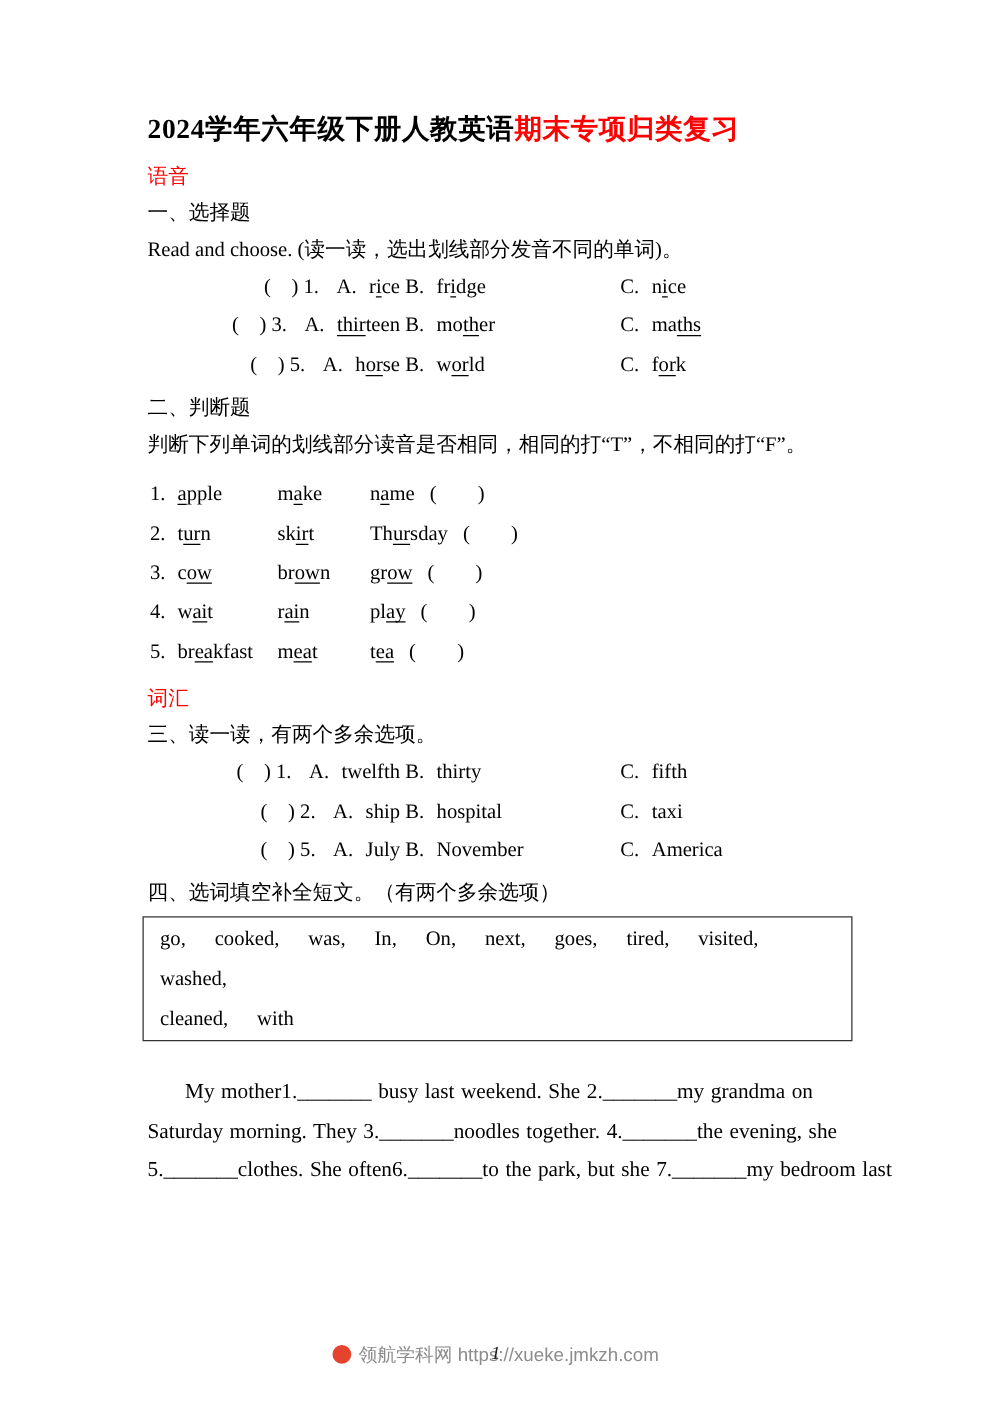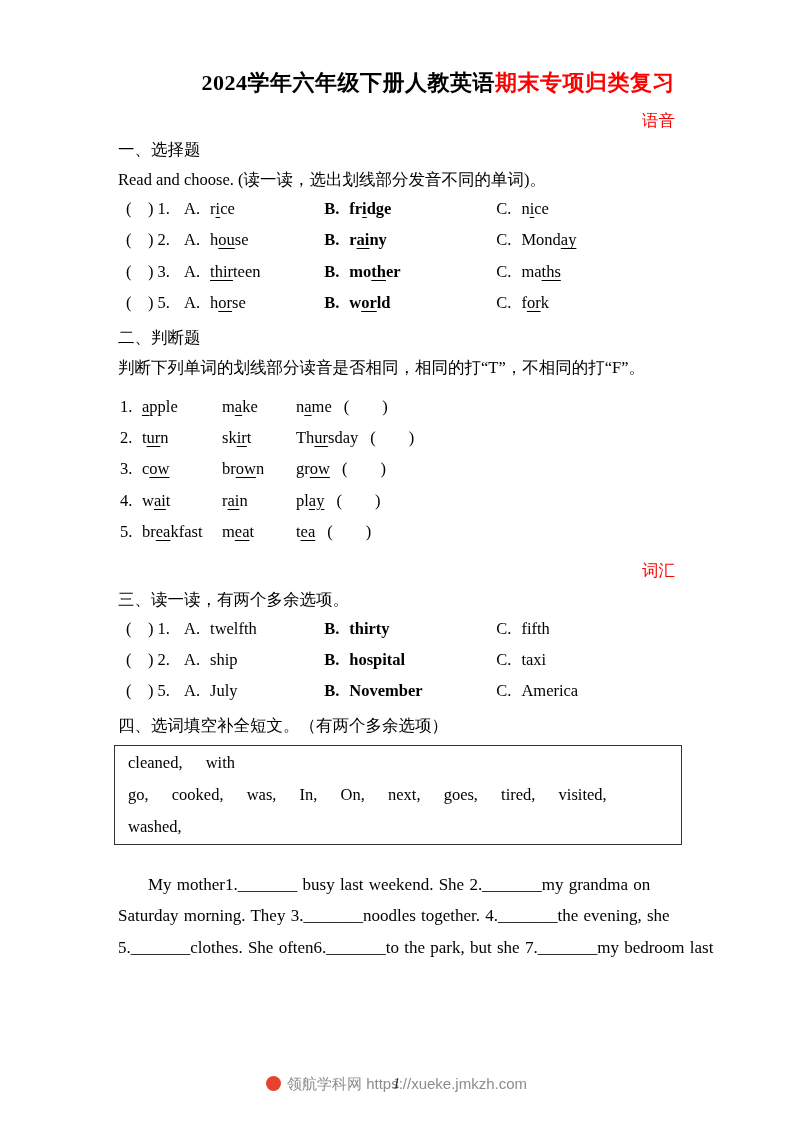--- a/index.html
+++ b/index.html
@@ -2,30 +2,30 @@
 <html><head>
 <meta charset="utf-8">
 <style>
   html,body{margin:0;padding:0;}
   body{
     width:793px;height:1122px;background:#ffffff;position:relative;overflow:hidden;
     font-family:"Liberation Serif","DejaVu Serif",serif;
     font-size:16.5px;color:#000;
   }
   .content{padding:0 118px;}
-  .title{padding-top:68px;text-align:right;font-size:22px;font-weight:bold;line-height:30px;letter-spacing:.5px;}
+  .title{padding-top:88px;text-align:left;font-size:22px;font-weight:bold;line-height:30px;letter-spacing:.5px;}
   .red{color:#fe0000;}
-  .center-red{margin-top:12px;text-align:right;color:#fe0000;line-height:21px;}
+  .center-red{margin-top:12px;text-align:left;color:#fe0000;line-height:21px;}
   .sec-title{margin-top:8px;line-height:22px;}
   .instr{margin-top:8px;line-height:22px;}
   .mc{margin-top:2px;}
   .row{height:31.4px;line-height:31.4px;white-space:nowrap;}
   .mc .row{padding-left:8px;}
-  .c1{display:inline-block;width:194px;vertical-align:top;}
-  .c2{display:inline-block;width:168px;vertical-align:top;font-weight:bold;}
+  .c1{display:inline-block;width:194px;vertical-align:top;text-align:right;}
+  .c2{display:inline-block;width:168px;vertical-align:top;}
   .c3{display:inline-block;vertical-align:top;}
   .num{margin-right:14px;}
   .opt-label{margin-right:10px;}
   .wd i{font-style:normal;}
   .u{text-decoration:underline;text-underline-offset:2.5px;}
   .tf{margin-top:12px;}
   .tf .row{padding-left:2px;}
   .tnum{display:inline-block;width:22px;}
   .tw1{display:inline-block;width:80px;}
   .tw2{display:inline-block;width:74px;}
@@ -50,25 +50,20 @@
   <div class="center-red">语音</div>
 
   <div class="sec-title">一、选择题</div>
   <div class="instr">Read and choose. (读一读，选出划线部分发音不同的单词)。</div>
 
   <div class="mc">
     <div class="row">
       <span class="c1"><span class="num">(　) 1.</span><span class="opt-label">A.</span><span class="wd"><i>r</i><i class="u">i</i><i>ce</i></span></span>
       <span class="c2"><span class="opt-label">B.</span><span class="wd"><i>fr</i><i class="u">i</i><i>dge</i></span></span>
       <span class="c3"><span class="opt-label">C.</span><span class="wd"><i>n</i><i class="u">i</i><i>ce</i></span></span>
-    </div>
-    <div class="row">
-      <span class="c1"><span class="num">(　) 2.</span><span class="opt-label">A.</span><span class="wd"><i>h</i><i class="u">ou</i><i>se</i></span></span>
-      <span class="c2"><span class="opt-label">B.</span><span class="wd"><i>r</i><i class="u">ai</i><i>ny</i></span></span>
-      <span class="c3"><span class="opt-label">C.</span><span class="wd"><i>Mond</i><i class="u">ay</i><i></i></span></span>
     </div>
     <div class="row">
       <span class="c1"><span class="num">(　) 3.</span><span class="opt-label">A.</span><span class="wd"><i></i><i class="u">thir</i><i>teen</i></span></span>
       <span class="c2"><span class="opt-label">B.</span><span class="wd"><i>mo</i><i class="u">th</i><i>er</i></span></span>
       <span class="c3"><span class="opt-label">C.</span><span class="wd"><i>ma</i><i class="u">ths</i><i></i></span></span>
     </div>
     <div class="row">
       <span class="c1"><span class="num">(　) 5.</span><span class="opt-label">A.</span><span class="wd"><i>h</i><i class="u">or</i><i>se</i></span></span>
       <span class="c2"><span class="opt-label">B.</span><span class="wd"><i>w</i><i class="u">or</i><i>ld</i></span></span>
       <span class="c3"><span class="opt-label">C.</span><span class="wd"><i>f</i><i class="u">or</i><i>k</i></span></span>
@@ -114,22 +109,22 @@
     <div class="row">
       <span class="c1"><span class="num">(　) 5.</span><span class="opt-label">A.</span><span class="wd">July</span></span>
       <span class="c2"><span class="opt-label">B.</span><span class="wd">November</span></span>
       <span class="c3"><span class="opt-label">C.</span><span class="wd">America</span></span>
     </div>
   </div>
 
   <div class="sec-title">四、选词填空补全短文。（有两个多余选项）</div>
 
   <div class="bank">
+    <div>go, cooked, was, In, On, next, goes, tired, visited, washed,</div>
     <div>cleaned, with</div>
-    <div>go, cooked, was, In, On, next, goes, tired, visited, washed,</div>
   </div>
 
   <div class="para">
     <div class="l1">My mother1._______ busy last weekend. She 2._______my grandma on</div>
     <div>Saturday morning. They 3._______noodles together. 4._______the evening, she</div>
     <div>5._______clothes. She often6._______to the park, but she 7._______my bedroom last</div>
   </div>
 
 </div>
 

